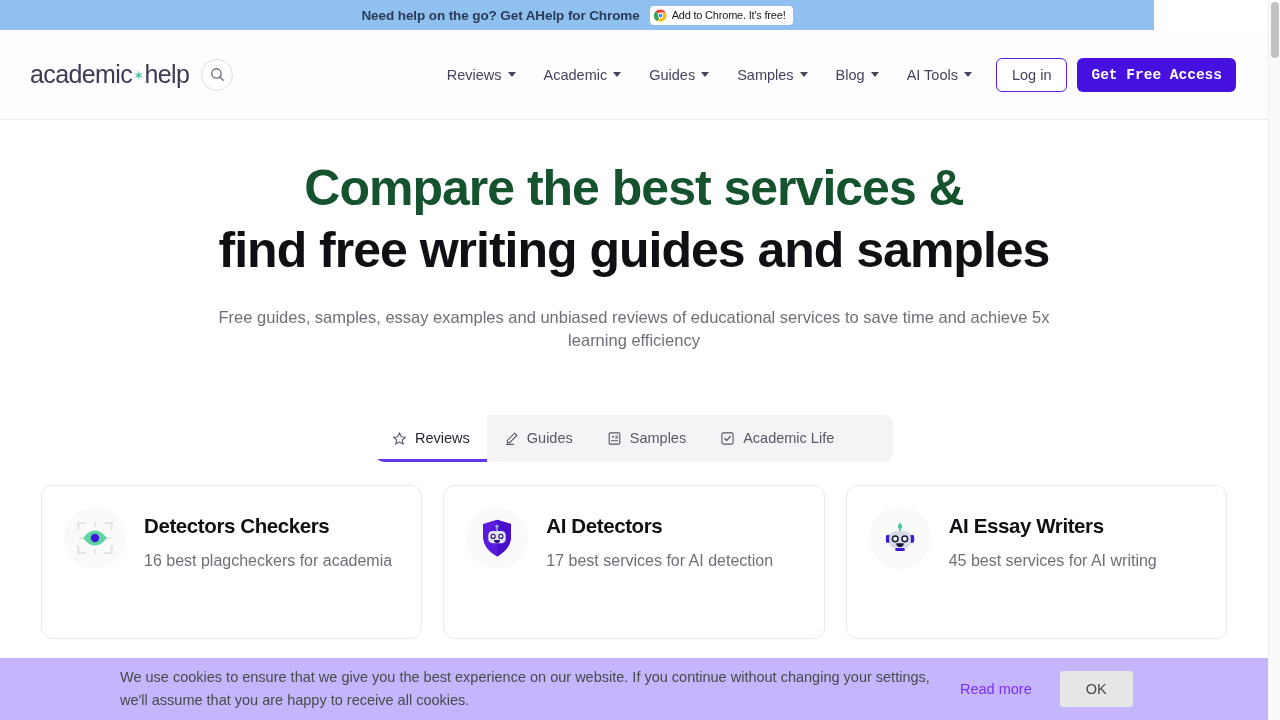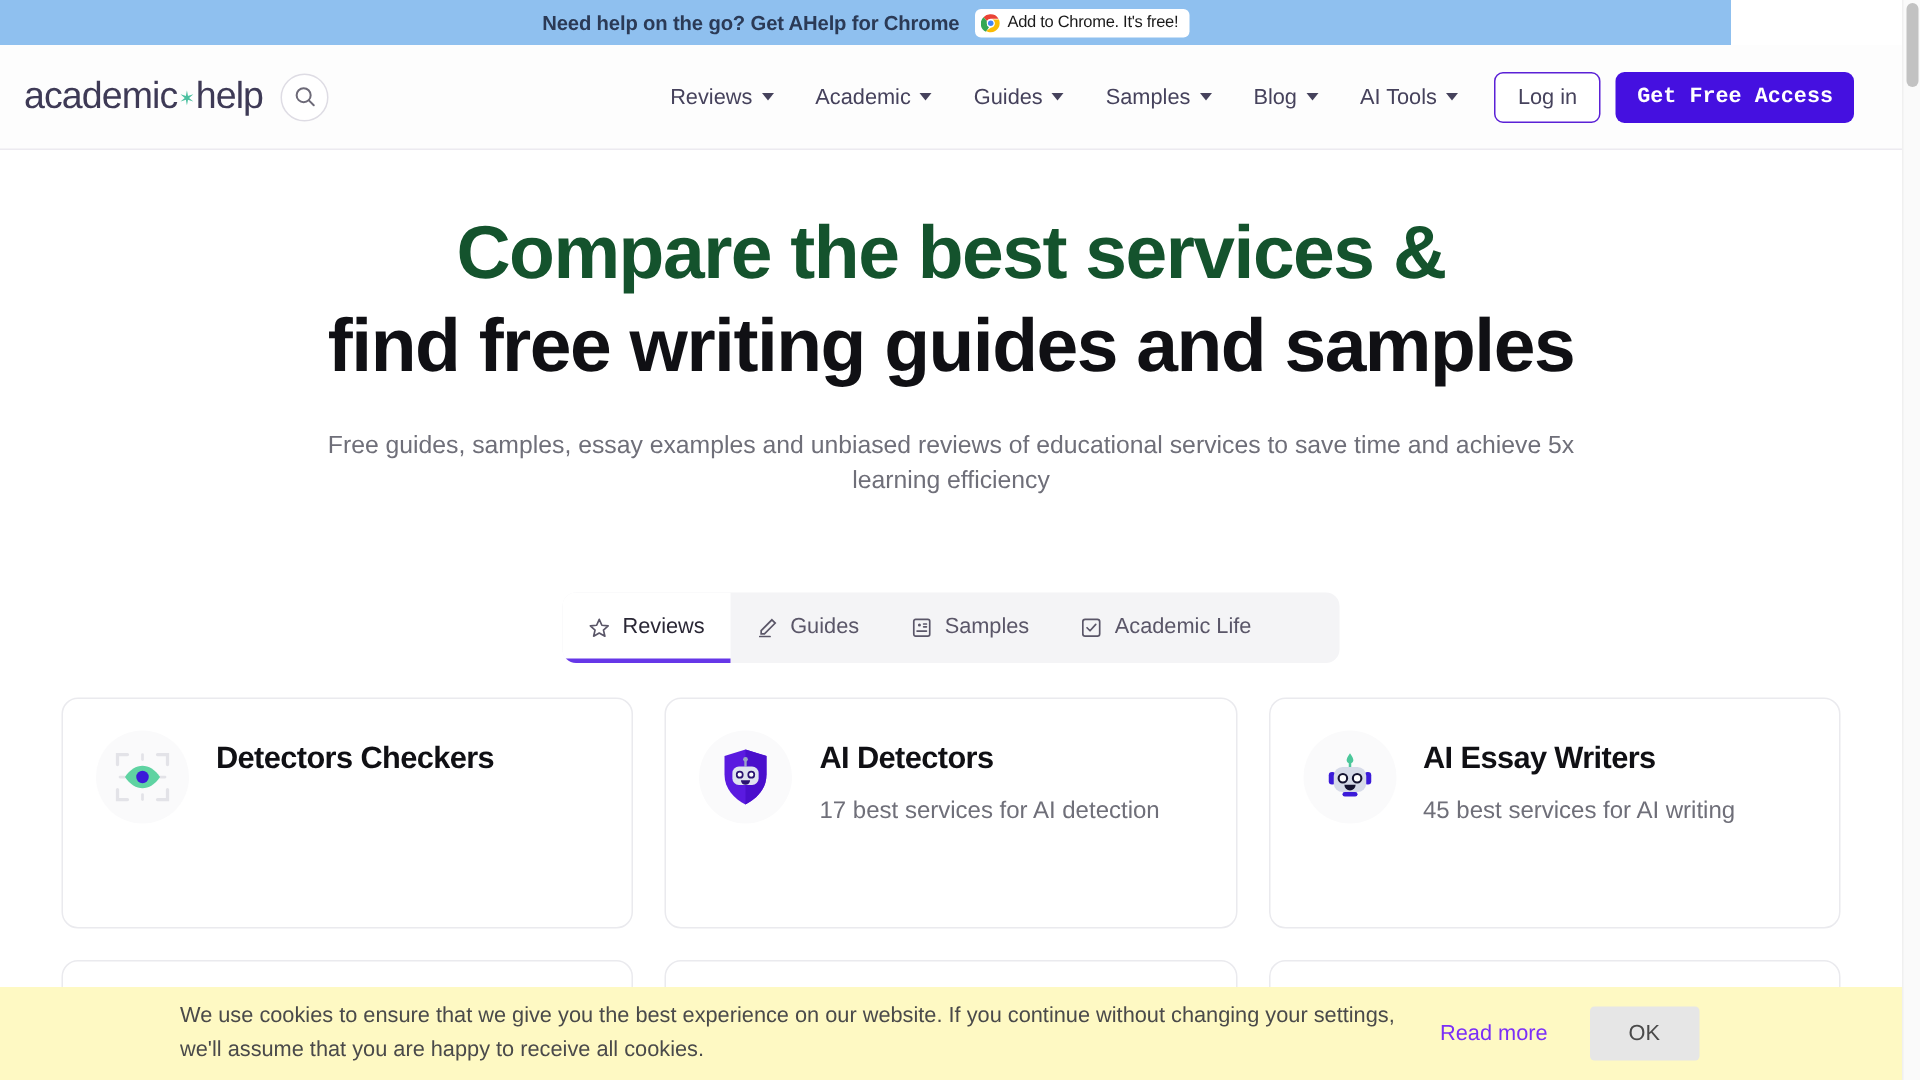--- a/index.html
+++ b/index.html
@@ -40,27 +40,27 @@
   .promo-pill-text {
     font-size: 11px;
     color: #1a1a1a;
     letter-spacing: -0.2px;
     white-space: nowrap;
   }
   .chrome-icon { width: 13px; height: 13px; display: block; }
 
   
   .site-header {
-    height: 70px;
+    height: 90px;
     width: 1268px;
     background: #fdfdfd;
     border-bottom: 1px solid #eceaf0;
     display: flex;
     align-items: center;
-    padding: 0 32px 0 16px;
+    padding: 0 32px 0 30px;
   }
   .logo-block { display: flex; align-items: center; gap: 12px; }
   .logo-wordmark {
     font-size: 25px;
     color: #3e3a56;
     letter-spacing: -0.6px;
     font-weight: 400;
     white-space: nowrap;
     display: flex;
     align-items: center;
@@ -224,21 +224,21 @@
     line-height: 1.42;
   }
   .card.stub { height: 154px; }
 
   
   .cookie-bar {
     position: absolute;
     left: 0; bottom: 0;
     width: 1268px;
     height: 62px;
-    background: #fef9c3;
+    background: #c4b5fd;
     display: flex;
     align-items: center;
     padding: 0 86px 0 120px;
     gap: 28px;
   }
   .cookie-text {
     font-size: 14.5px;
     color: #4a4a4a;
     line-height: 1.62;
     flex: 1;
@@ -399,20 +399,21 @@
               <line x1="24" y1="38" x2="24" y2="42"></line>
             <line x1="6" y1="24" x2="10" y2="24"></line>
               <line x1="38" y1="24" x2="42" y2="24"></line>
           </g>
           <path d="M10 24c4-6 9-9 14-9s10 3 14 9c-4 6-9 9-14 9s-10-3-14-9z" fill="#5fd3a2"></path>
           <circle cx="24" cy="24" r="5" fill="#3b1ad9"></circle>
         </svg>
       </div>
       <div class="card-body">
         <div class="card-title">Detectors Checkers</div>
+        <div class="card-desc">16 best plagcheckers for academia</div>
       </div>
     </div>
 
     <div class="card">
       <div class="card-icon-circle">
         <svg width="42" height="42" viewBox="0 0 48 48" fill="none">
           <path d="M24 3l16 5v14c0 11-7.5 18.5-16 23C15.5 40.5 8 33 8 22V8z" fill="#5a1ae0"></path>
           <path d="M24 3v42c8.5-4.5 16-12 16-23V8z" fill="#4a0fcc"></path>
           <line x1="24" y1="11" x2="24" y2="16" stroke="#9aa5c4" stroke-width="1.8"></line>
           <circle cx="24" cy="10.5" r="1.8" fill="#9aa5c4"></circle>

